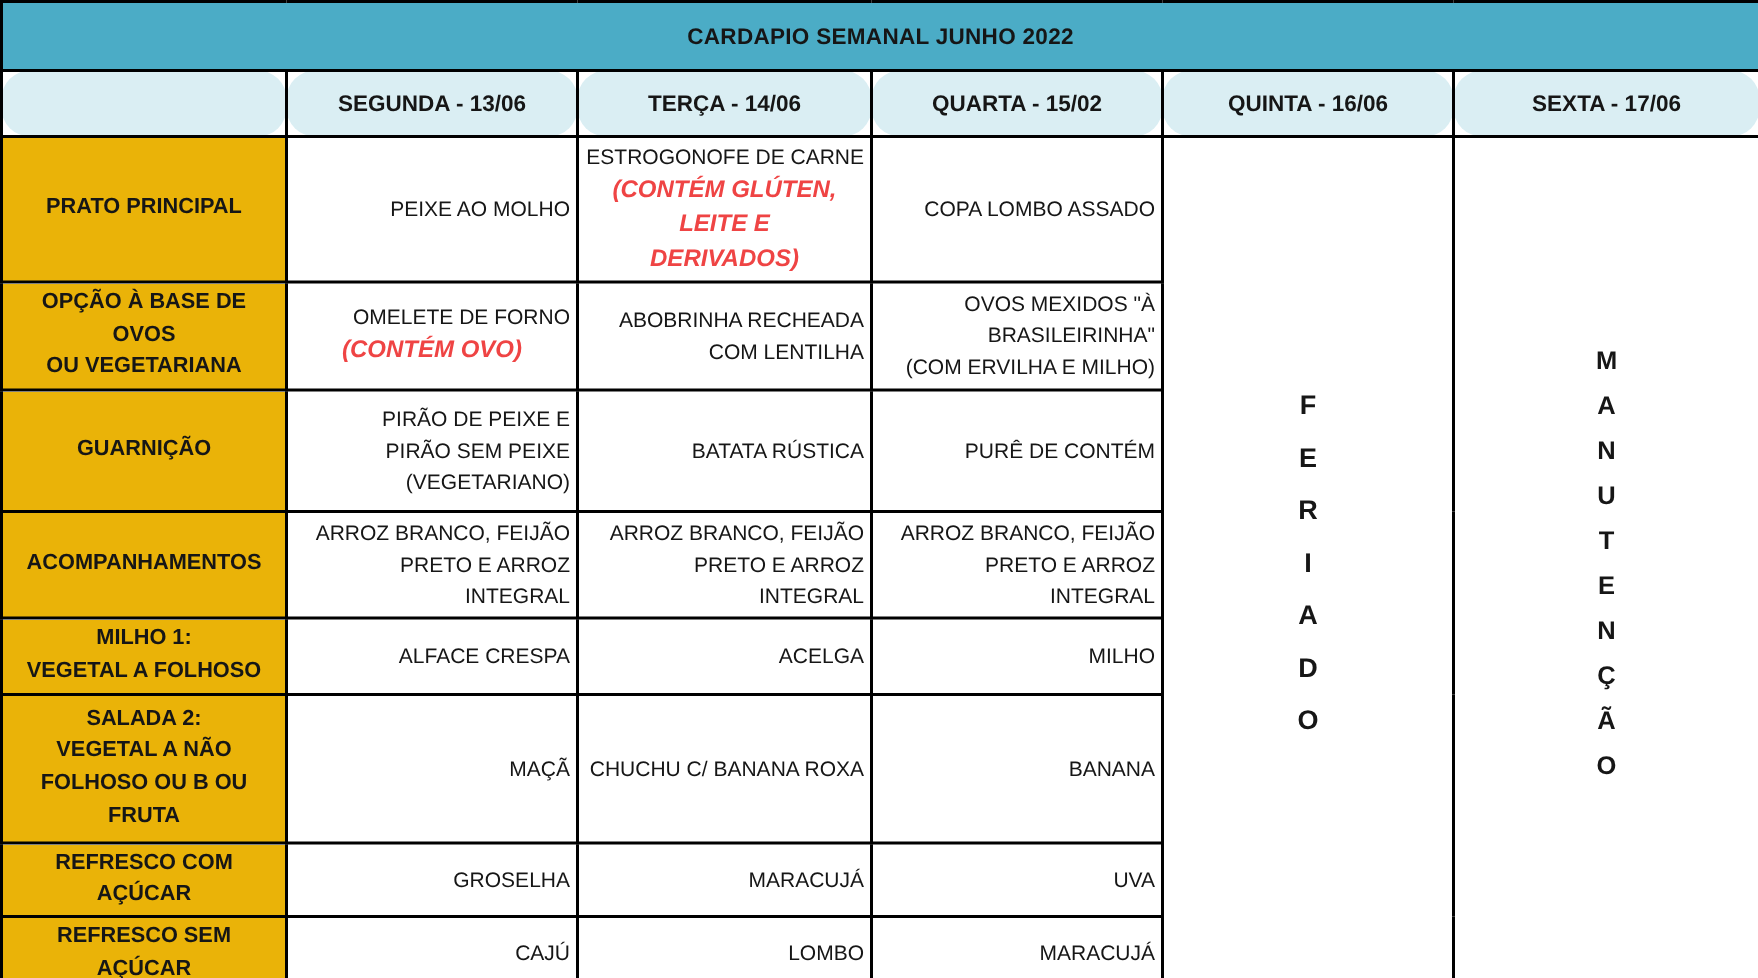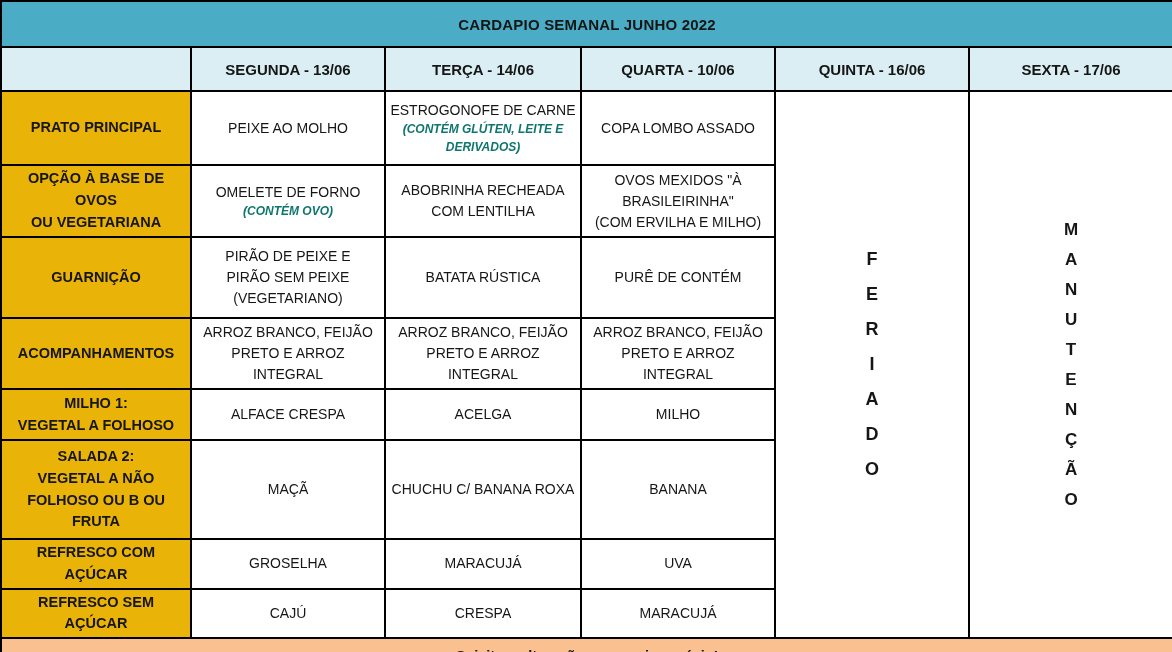--- a/index.html
+++ b/index.html
@@ -32,44 +32,46 @@
     font-weight: bold;
     font-size: 15px;
     letter-spacing: 0.2px;
     height: 40px;
   }
   .day-cell {
     background: #daeef3;
     font-weight: bold;
     font-size: 15px;
     height: 38px;
+    border-radius: 19px;
   }
   .row-label {
     background: #eab308;
     font-weight: bold;
     font-size: 14.5px;
     line-height: 1.5;
     white-space: pre-line;
   }
   td.data-cell {
     background: #ffffff;
     font-size: 14px;
   }
   .dish {
     display: block;
     font-size: 14px;
     line-height: 1.5;
     white-space: pre-line;
+    text-align: right;
   }
   .note {
     display: block;
-    color: #0f766e;
+    color: #ef4444;
     font-weight: bold;
     font-style: italic;
-    font-size: 12px;
+    font-size: 16px;
     line-height: 1.45;
     white-space: pre-line;
   }
   td.merged-cell {
     background: #ffffff;
     font-weight: bold;
     white-space: pre-line;
   }
   td.feriado {
     font-size: 18px;
@@ -109,21 +111,21 @@
       <col style="width:204px">
     </colgroup>
     <thead>
       <tr>
         <th colspan="6" class="title-cell">CARDAPIO SEMANAL JUNHO 2022</th>
       </tr>
       <tr>
         <th class="day-cell"></th>
         <th class="day-cell">SEGUNDA - 13/06</th>
         <th class="day-cell">TERÇA - 14/06</th>
-        <th class="day-cell">QUARTA - 10/06</th>
+        <th class="day-cell">QUARTA - 15/02</th>
         <th class="day-cell">QUINTA - 16/06</th>
         <th class="day-cell">SEXTA - 17/06</th>
       </tr>
     </thead>
     <tbody>
       <tr class="r-prato">
         <th class="row-label">PRATO PRINCIPAL</th>
         <td class="data-cell">
           <span class="dish">PEIXE AO MOLHO</span>
           <span class="note"></span>
@@ -242,21 +244,21 @@
         <td class="data-cell">
           <span class="dish">UVA</span>
         </td>
       </tr>
       <tr class="r-refresco-s">
         <th class="row-label">REFRESCO SEM AÇÚCAR</th>
         <td class="data-cell">
           <span class="dish">CAJÚ</span>
         </td>
         <td class="data-cell">
-          <span class="dish">CRESPA</span>
+          <span class="dish">LOMBO</span>
         </td>
         <td class="data-cell">
           <span class="dish">MARACUJÁ</span>
         </td>
       </tr>
     </tbody>
     <tfoot>
       <tr>
         <td colspan="6" class="footer-cell">Sujeito a alterações sem aviso prévio!</td>
       </tr>

